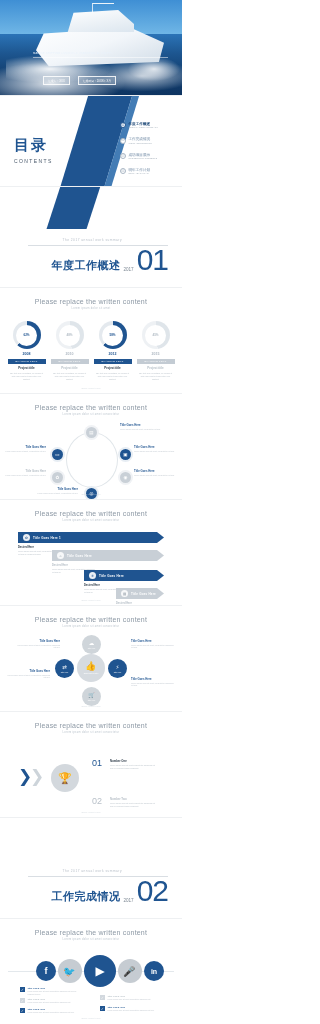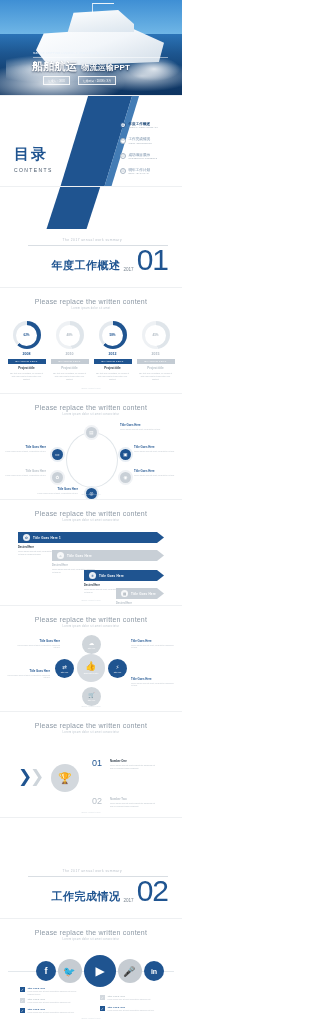--- a/index.html
+++ b/index.html
@@ -81,21 +81,21 @@
   
   .contents { height:90px; }
   .cont-band {
     position:absolute; left:74px; top:0; width:44px; height:92px;
     background:#1f5490; transform:skewX(-17deg);
   }
   .cont-band2 {
     position:absolute; left:118px; top:0; width:7px; height:92px;
     background:#2f6ead; transform:skewX(-17deg); opacity:.9;
   }
-  .cont-left { position:absolute; left:14px; top:40px;margin-top:9px; }
+  .cont-left { position:absolute; left:14px; top:40px; }
   .cont-zh { font-size:15px; font-weight:700; color:#1f5490; letter-spacing:2px; }
   .cont-en { font-size:5px; color:#49596b; letter-spacing:1.4px; margin-top:3px; }
   .cont-items { position:absolute; left:120px; top:26px; width:62px; }
   .cont-item { display:flex; align-items:center; gap:2.5px; margin-bottom:9px; }
   .cont-num {
     width:6px; height:6px; border-radius:50%;
     border:.6px solid #1f5490; color:#1f5490;
     font-size:2.6px; display:flex; align-items:center; justify-content:center;
     background:#fff; flex:0 0 auto;
   }
@@ -247,24 +247,20 @@
   <div class="slide cover">
     <div class="sea"></div>
     <div class="sky"></div>
     <div class="spray"></div>
     <div class="spray2"></div>
     <div class="boat-hull"></div>
     <div class="boat-cabin"></div>
     <div class="boat-mast"></div>
     <div class="cover-eng">MARINE SHIPPING LOGISTICS TRANSPORTATION PPT</div>
     <div class="cover-rule"></div>
-    <div class="cover-title-row">
-      <span class="cover-t1">船舶航运</span>
-      <span class="cover-t2">物流运输PPT</span>
-    </div>
     <div class="cover-btns">
       <span class="cover-btn">汇报人：XXX</span>
       <span class="cover-btn">汇报时间：20XX年X月</span>
     </div>
   </div>
   <div class="sep"></div>
 
   <div class="slide contents">
     <div class="cont-band"></div>
     <div class="cont-band2"></div>

